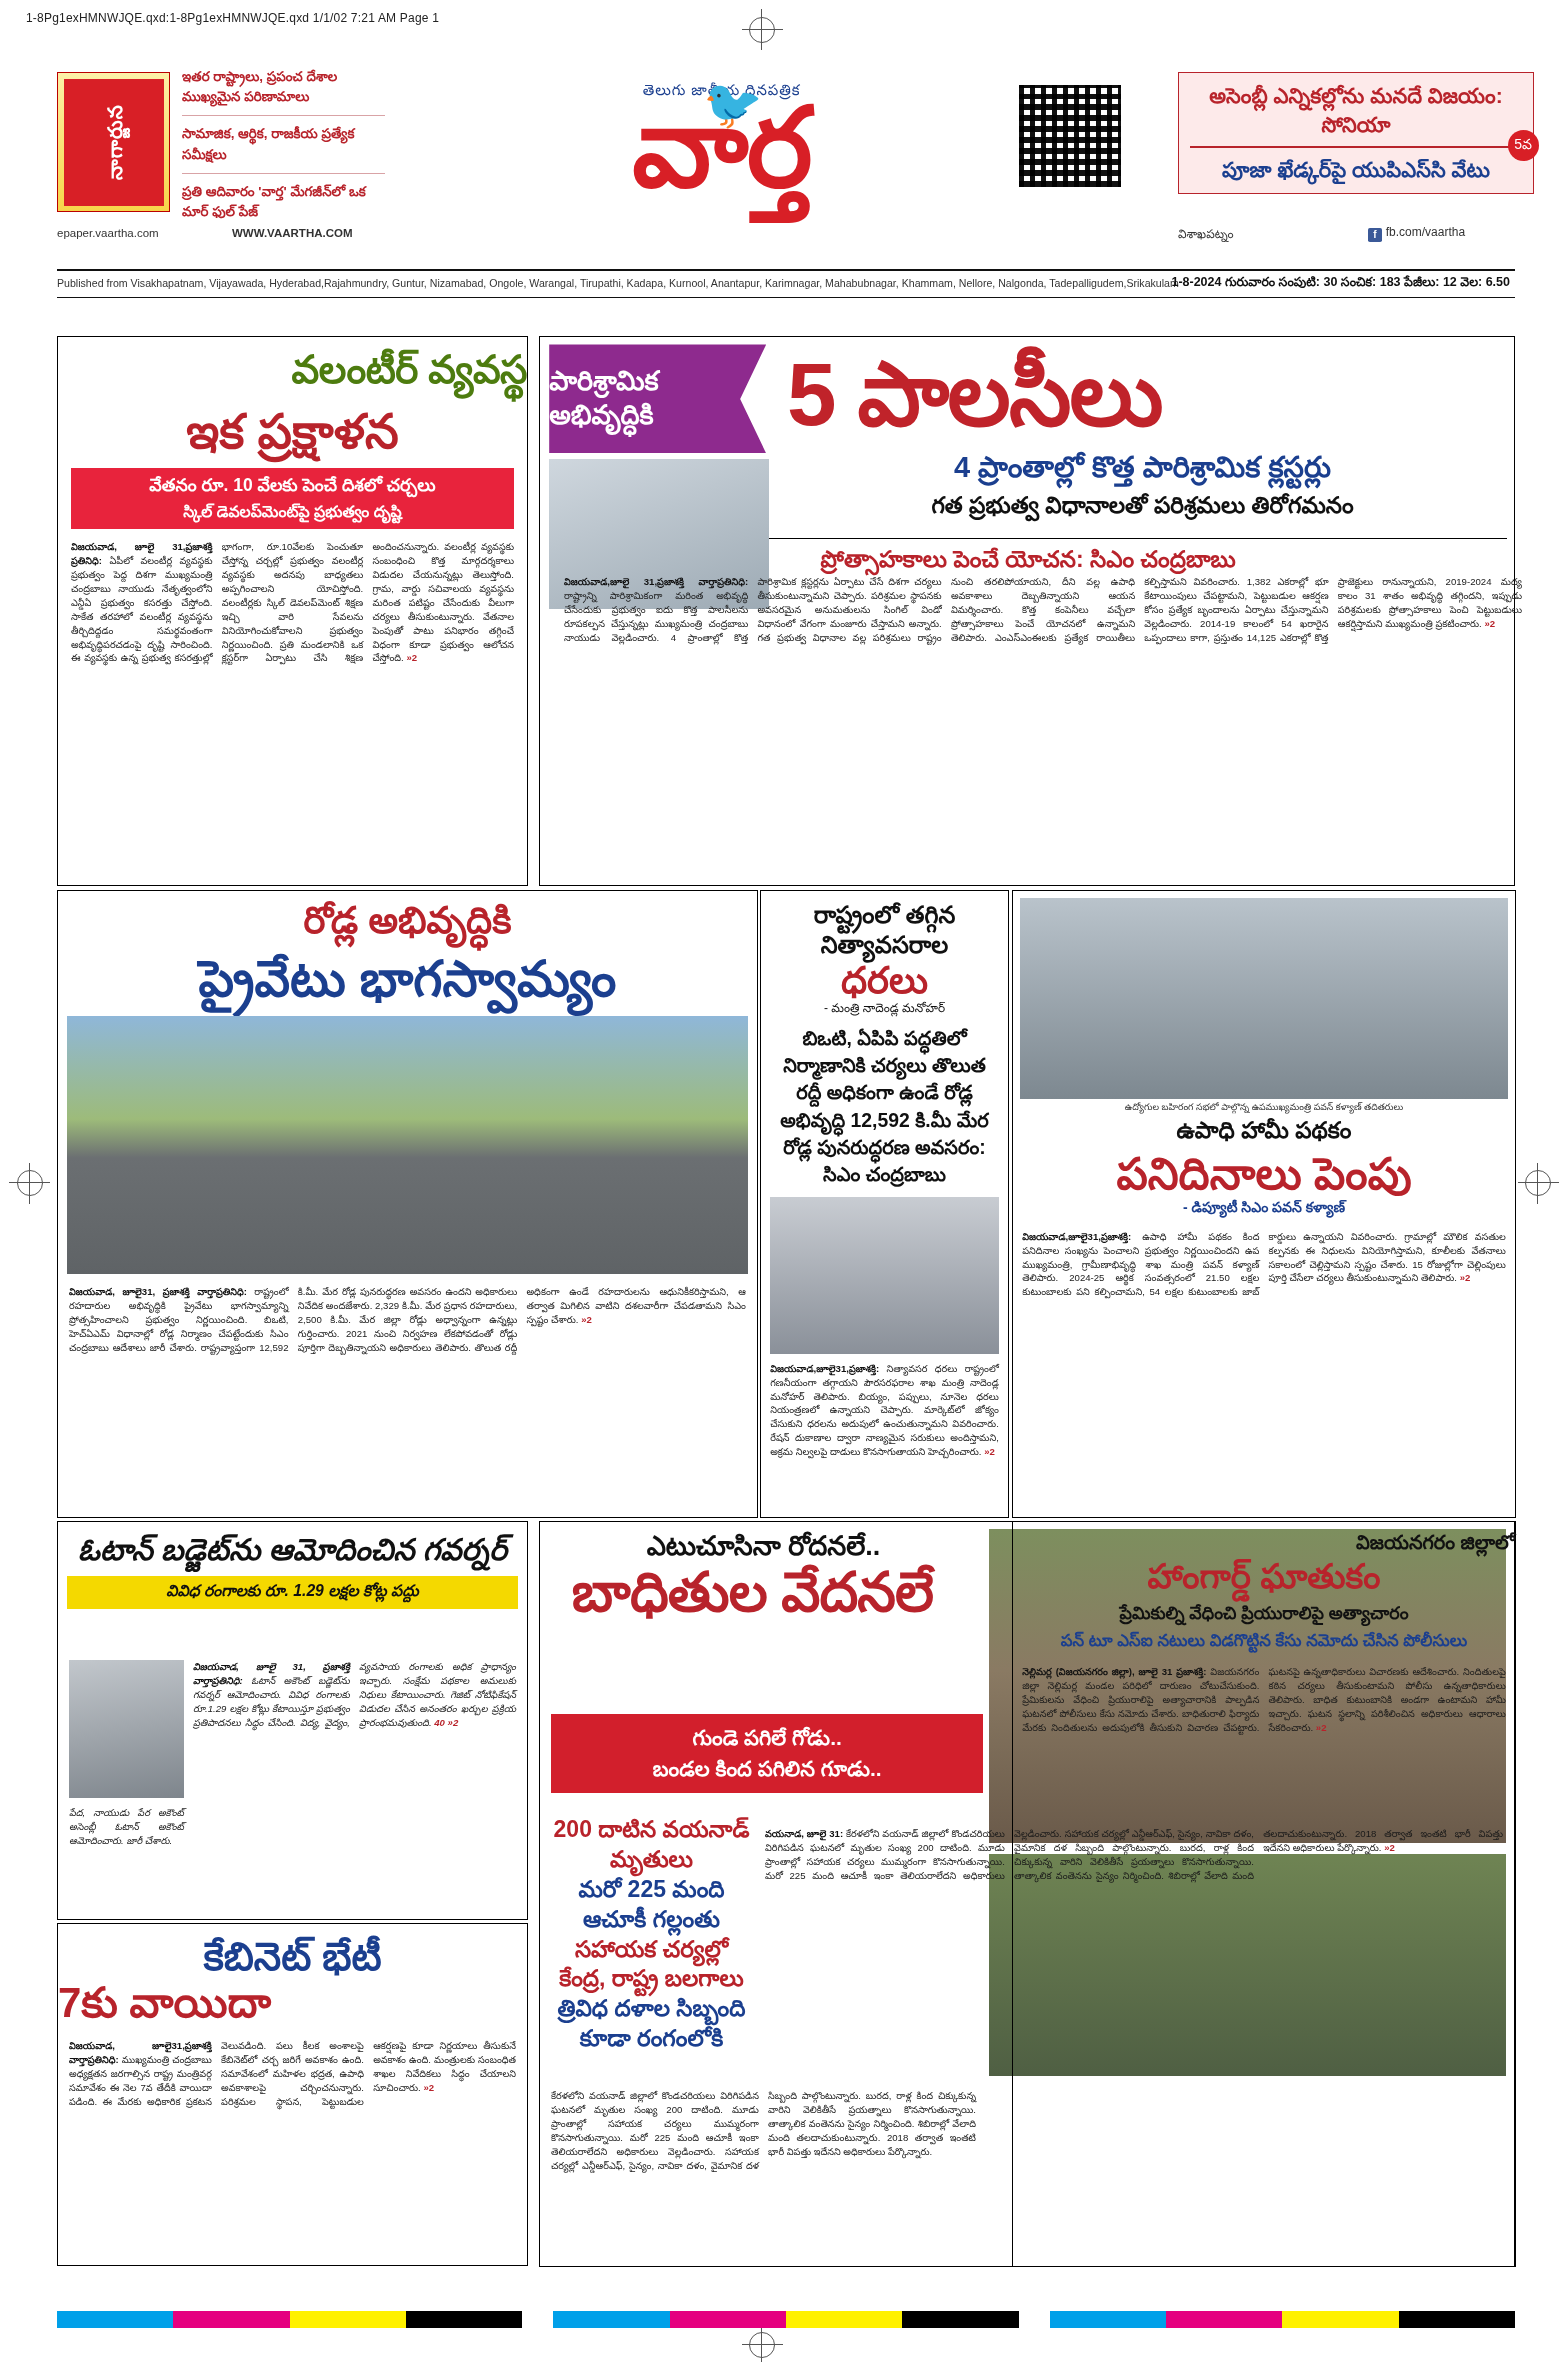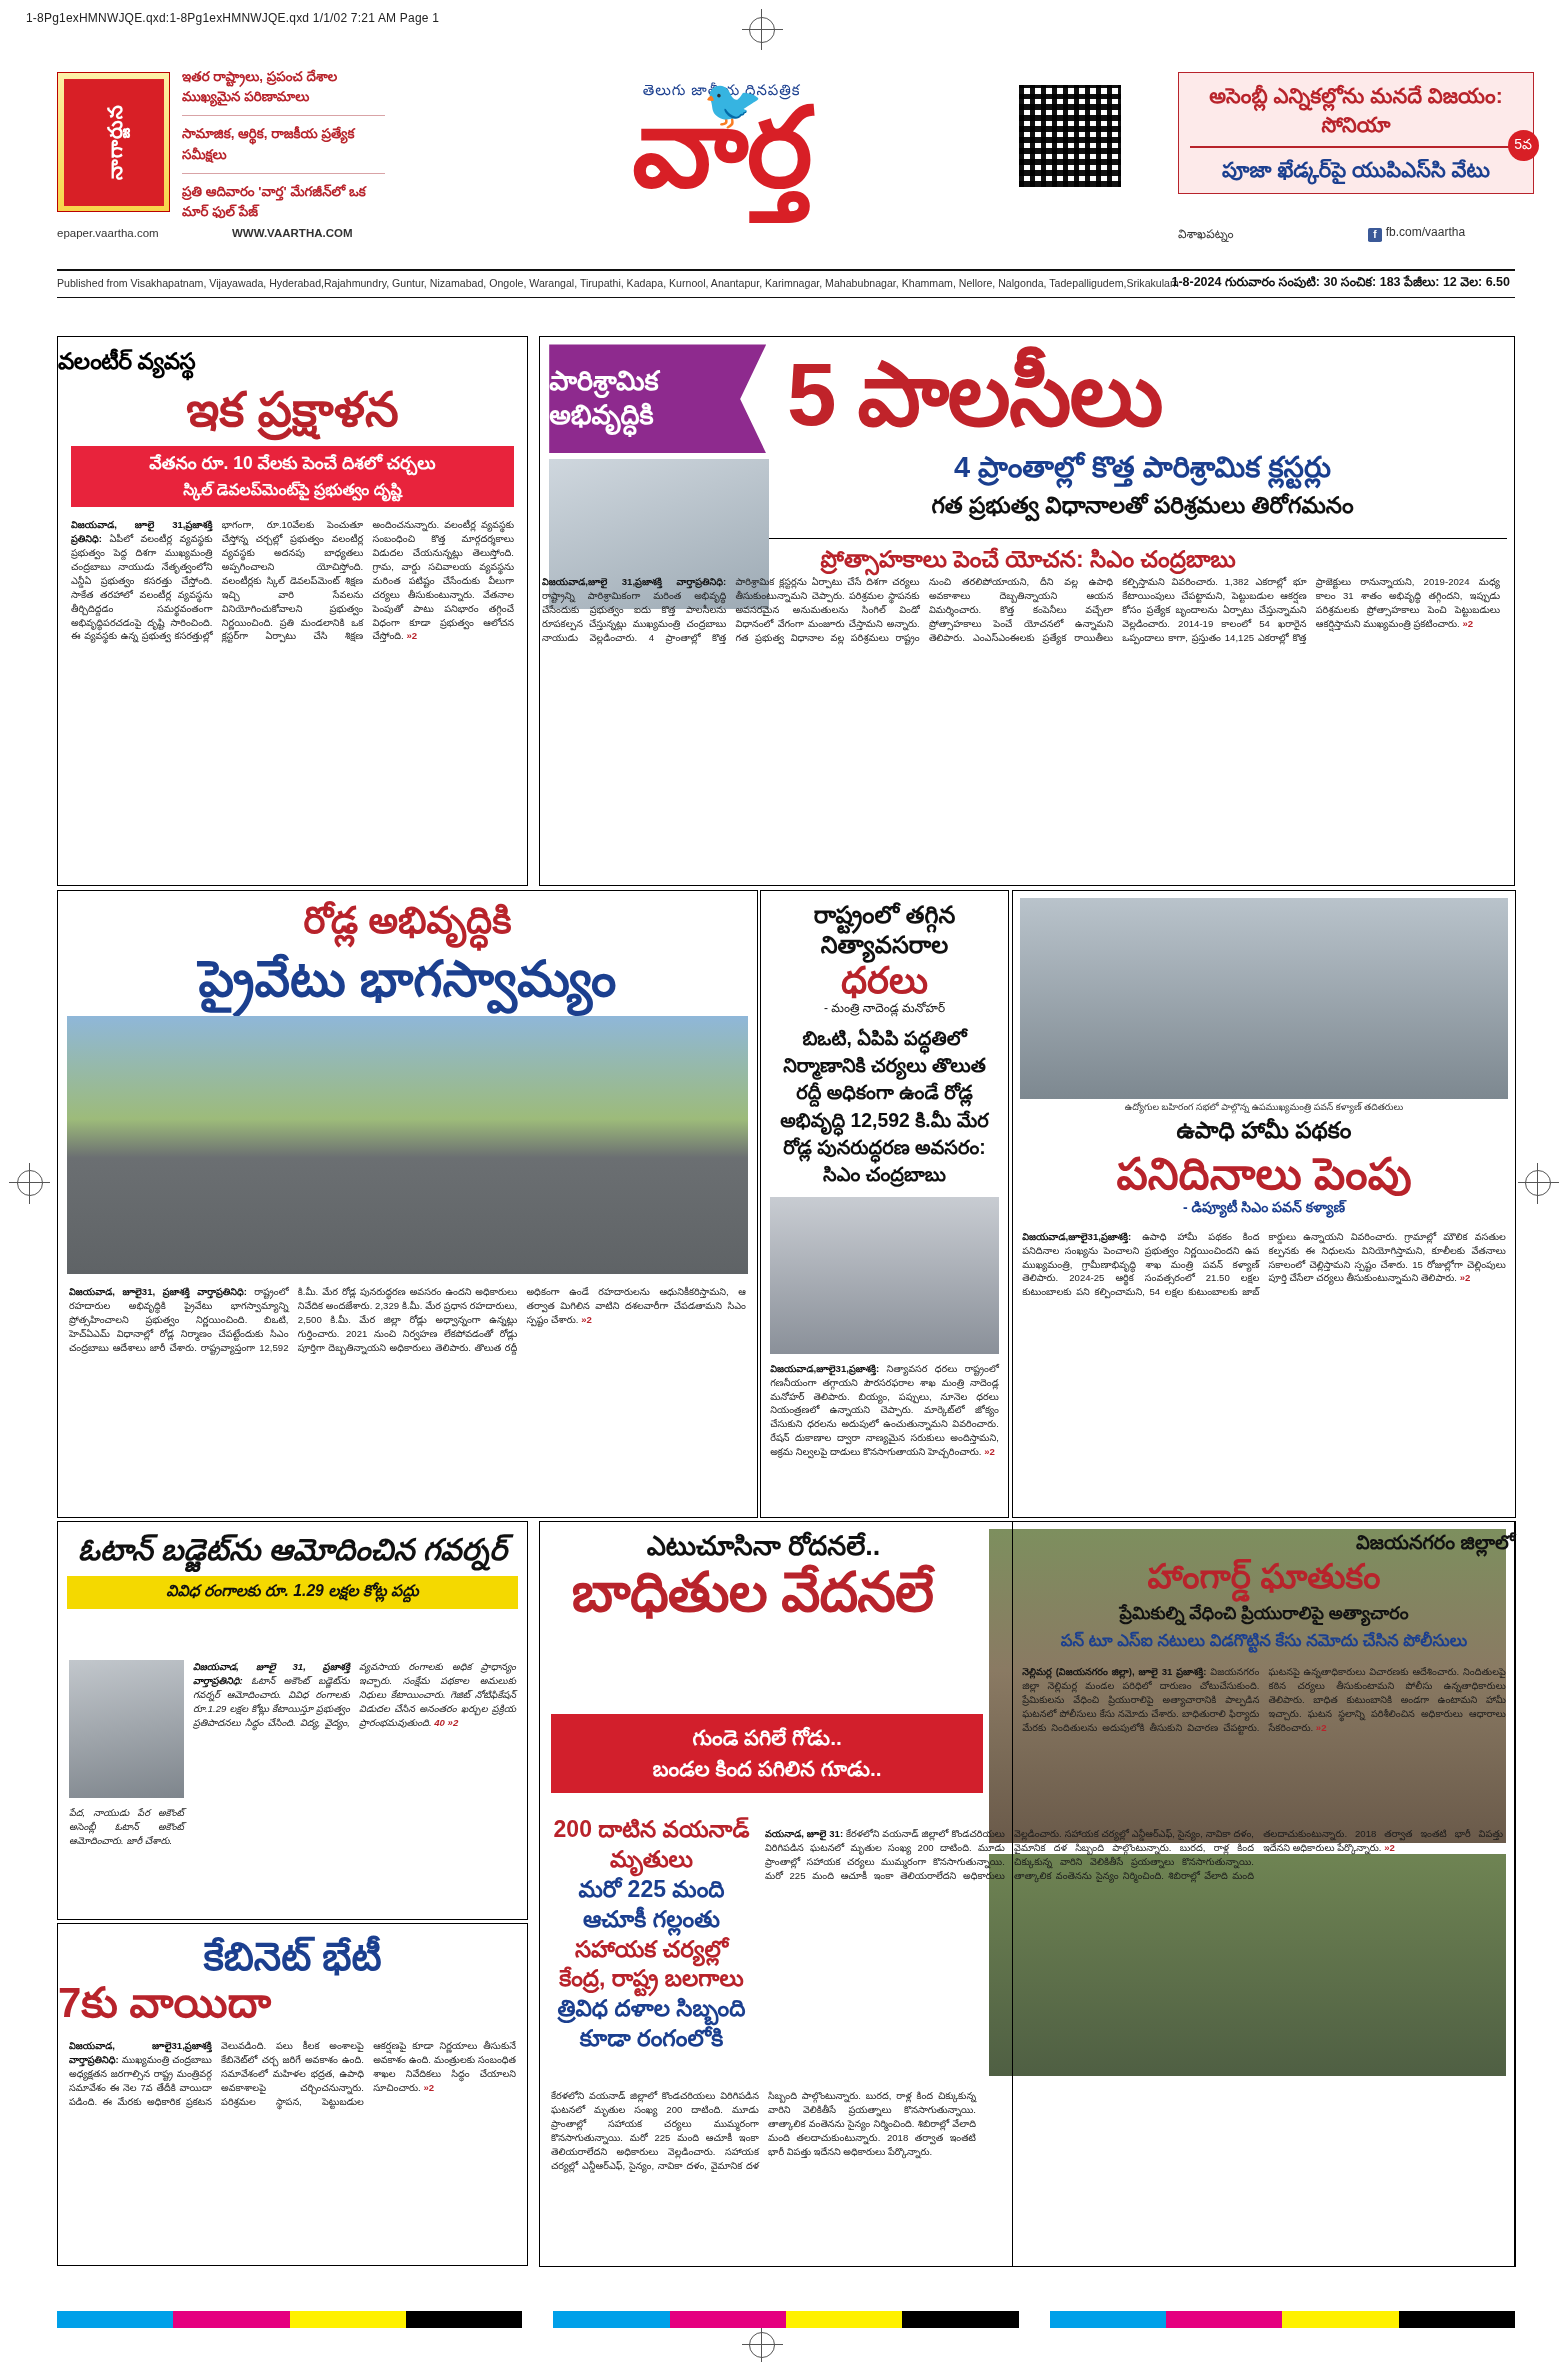--- a/index.html
+++ b/index.html
@@ -49,35 +49,35 @@
   .box{position:absolute;border:0.9px solid #000;box-sizing:border-box;}
   .tel{font-family:"Liberation Sans",sans-serif;}
   .body-col{font-size:9.6px;line-height:1.45;text-align:justify;color:#1a1a1a;column-gap:9.2px;}
   .dateline{font-weight:bold;color:#111;}
   .arrow{color:#b8232b;font-weight:bold;}
   .photo{background:#6d7b84;position:relative;overflow:hidden;}
   .photo:after{content:"";position:absolute;inset:0;}
 
   
   .sA{left:57px;top:336px;width:471px;height:550px;}
-  .sA .h1{font-size:23px;color:#000000;text-align:left;font-weight:bold;padding-top:11px;letter-spacing:-0.5px;}
+  .sA .h1{font-size:39px;color:#4d7c0f;text-align:right;font-weight:bold;padding-top:11px;letter-spacing:-0.5px;}
   .sA .h2{font-size:48px;color:#b8232b;text-align:center;font-weight:bold;line-height:1.1;padding:3.7px 0 9.2px;}
   .sA .band{margin:0 13px;background:#e8233c;color:#fff;text-align:center;font-size:17.5px;font-weight:bold;padding:6.5px 3.7px;line-height:1.35;}
   .sA .band .b2{display:block;color:#fff;font-size:15.7px;margin-top:3.7px;}
   .sA .txt{padding:11px 13px 0;columns:3;}
 
   
   .sB{left:539px;top:336px;width:976px;height:550px;}
   .sB .tag{position:absolute;left:9.2px;top:7.4px;width:217px;height:109px;background:#8e2a8e;color:#fff;font-size:27px;font-weight:bold;display:flex;flex-direction:column;align-items:center;justify-content:center;line-height:1.25;clip-path:polygon(0 0,100% 0,88% 50%,100% 100%,0 100%);}
   .sB .big{position:absolute;left:247px;top:5.5px;font-size:89px;font-weight:bold;color:#c0232a;letter-spacing:-1.8px;}
   .sB .sub1{position:absolute;left:247px;top:114px;width:711px;font-size:29px;font-weight:bold;color:#1b3f8f;text-align:center;}
   .sB .sub2{position:absolute;left:247px;top:155px;width:711px;font-size:23px;font-weight:bold;color:#111;text-align:center;}
   .sB .sub3{position:absolute;left:9.2px;top:201px;width:958px;font-size:23px;font-weight:bold;color:#b8232b;text-align:center;border-top:0.9px solid #000;padding-top:7.4px;}
   .sB .pic{position:absolute;left:9.2px;top:122px;width:220px;height:150px;background:linear-gradient(160deg,#cfd7de,#9daab4);}
-  .sB .txt{position:absolute;left:2px;top:238px;width:958px;height:305px;columns:5;}
+  .sB .txt{position:absolute;left:24px;top:238px;width:958px;height:305px;columns:5;}
 
   
   .sC{left:57px;top:890px;width:701px;height:628px;}
   .sC .h1{font-size:37px;color:#b8232b;font-weight:bold;text-align:center;padding-top:9.2px;}
   .sC .h2{font-size:50px;color:#1b3f8f;font-weight:bold;text-align:center;line-height:1.05;padding:1.8px 0 11px;}
   .sC .pic{margin:0 9.2px;height:258px;background:linear-gradient(180deg,#8fb7d9 0%,#9dbb7a 40%,#6b6f72 55%,#5f6366 100%);}
   .sC .txt{padding:11px 11px 0;columns:3;}
 
   
   .sD{left:760px;top:890px;width:249px;height:628px;}

